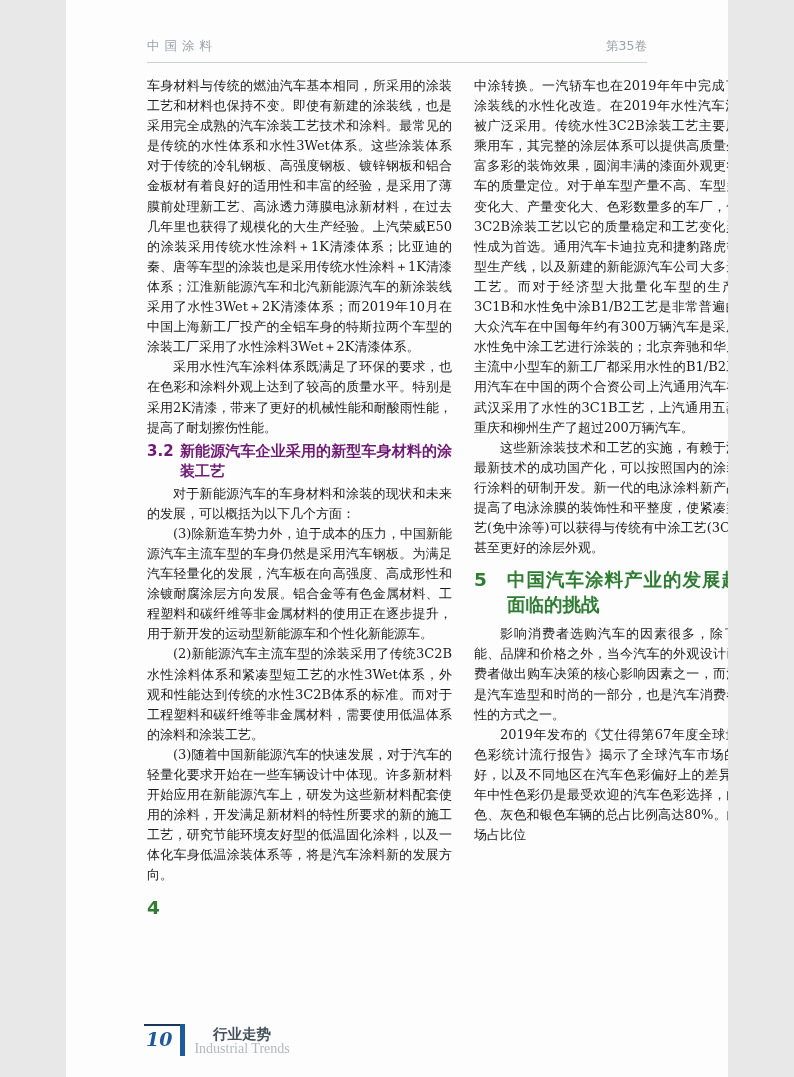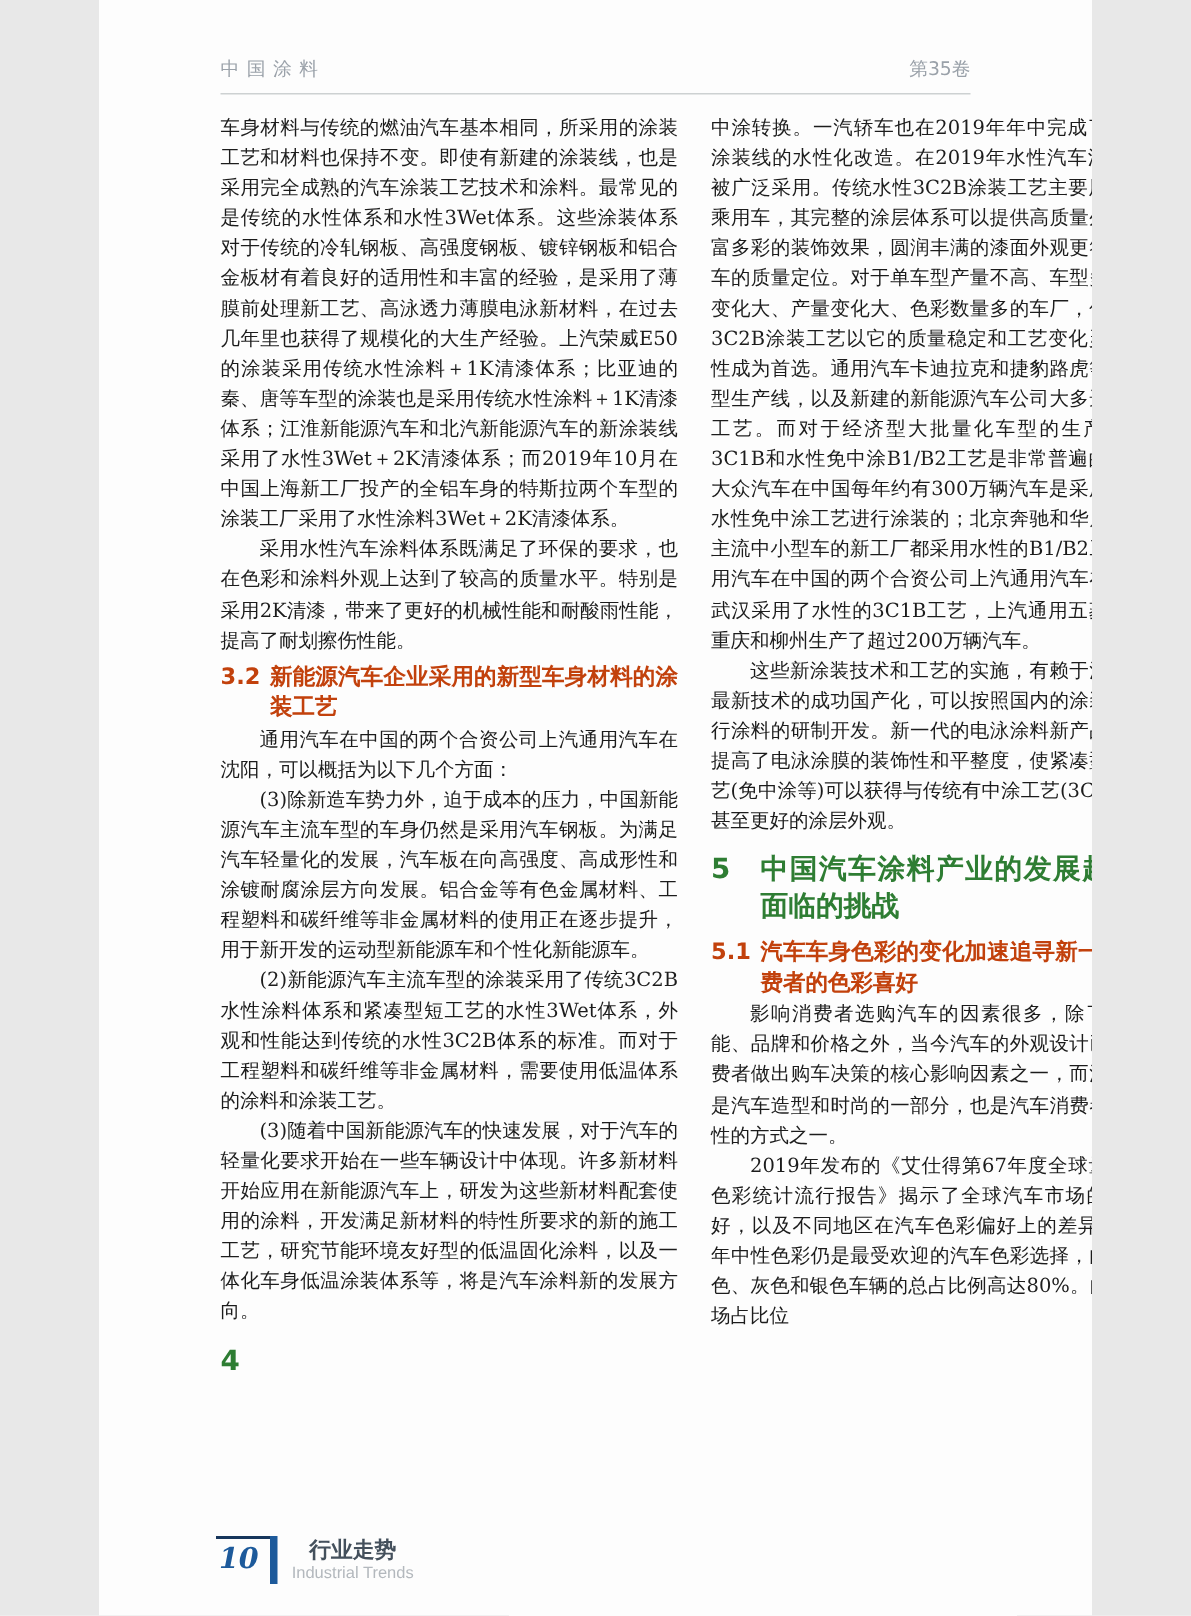--- a/index.html
+++ b/index.html
@@ -35,21 +35,21 @@
   }
   .col p.ind{text-indent:2em;}
   
   .h3{
     position:relative;
     margin:3px 0 2px;
     padding-left:33px;
     font-family:"DejaVu Sans","Liberation Sans",sans-serif;
     font-weight:bold;
     font-size:15px;line-height:20.5px;
-    color:#c2410c;
+    color:#701a75;
     text-align:justify;
   }
   .h3 .num{position:absolute;left:0;top:0;}
   
   .h2{
     position:relative;
     margin:9px 0 7px;
     padding-left:33px;
     font-family:"DejaVu Sans","Liberation Sans",sans-serif;
     font-weight:bold;
@@ -75,22 +75,22 @@
   .vbar{
     width:5px;height:32px;background:#1d5a9b;
     margin-right:9px;flex:0 0 5px;
   }
   .ftr-text{padding-top:2px;}
   .ftr-cn{
     font-family:"DejaVu Sans","Liberation Sans",sans-serif;
     font-weight:bold;font-size:14.5px;color:#44505c;line-height:17px;text-align:center;
   }
   .ftr-en{
-    font-family:Liberation Sans, sans-serif;
-    font-size:11px;color:#b3b8bd;line-height:12px;
+    font-family:Liberation Serif, serif;
+    font-size:14px;color:#b3b8bd;line-height:12px;
   }
 </style>
 </head>
 <body>
 
 <div class="page">
 
   <div class="hdr">
     <span class="journal">中国涂料</span>
     <span class="volume">第35卷</span>
@@ -98,41 +98,37 @@
 
   <div class="columns">
 
     <div class="col">
       <p>车身材料与传统的燃油汽车基本相同，所采用的涂装工艺和材料也保持不变。即使有新建的涂装线，也是采用完全成熟的汽车涂装工艺技术和涂料。最常见的是传统的水性体系和水性3Wet体系。这些涂装体系对于传统的冷轧钢板、高强度钢板、镀锌钢板和铝合金板材有着良好的适用性和丰富的经验，是采用了薄膜前处理新工艺、高泳透力薄膜电泳新材料，在过去几年里也获得了规模化的大生产经验。上汽荣威E50的涂装采用传统水性涂料＋1K清漆体系；比亚迪的秦、唐等车型的涂装也是采用传统水性涂料＋1K清漆体系；江淮新能源汽车和北汽新能源汽车的新涂装线采用了水性3Wet＋2K清漆体系；而2019年10月在中国上海新工厂投产的全铝车身的特斯拉两个车型的涂装工厂采用了水性涂料3Wet＋2K清漆体系。</p>
       <p class="ind">采用水性汽车涂料体系既满足了环保的要求，也在色彩和涂料外观上达到了较高的质量水平。特别是采用2K清漆，带来了更好的机械性能和耐酸雨性能，提高了耐划擦伤性能。</p>
       <div class="h3">
         <span class="num">3.2</span>
         <span>新能源汽车企业采用的新型车身材料的涂装工艺</span>
       </div>
-      <p class="ind">通用汽车在中国的两个合资公司上汽通用汽车在沈阳，可以概括为以下几个方面：</p>
+      <p class="ind">对于新能源汽车的车身材料和涂装的现状和未来的发展，可以概括为以下几个方面：</p>
       <p class="ind">(3)除新造车势力外，迫于成本的压力，中国新能源汽车主流车型的车身仍然是采用汽车钢板。为满足汽车轻量化的发展，汽车板在向高强度、高成形性和涂镀耐腐涂层方向发展。铝合金等有色金属材料、工程塑料和碳纤维等非金属材料的使用正在逐步提升，用于新开发的运动型新能源车和个性化新能源车。</p>
       <p class="ind">(2)新能源汽车主流车型的涂装采用了传统3C2B水性涂料体系和紧凑型短工艺的水性3Wet体系，外观和性能达到传统的水性3C2B体系的标准。而对于工程塑料和碳纤维等非金属材料，需要使用低温体系的涂料和涂装工艺。</p>
       <p class="ind">(3)随着中国新能源汽车的快速发展，对于汽车的轻量化要求开始在一些车辆设计中体现。许多新材料开始应用在新能源汽车上，研发为这些新材料配套使用的涂料，开发满足新材料的特性所要求的新的施工工艺，研究节能环境友好型的低温固化涂料，以及一体化车身低温涂装体系等，将是汽车涂料新的发展方向。</p>
       <div class="h2">
         <span class="num">4</span>
 
       </div>
 
     </div>
 
     <div class="col">
       <p>中涂转换。一汽轿车也在2019年年中完成了溶剂型涂装线的水性化改造。在2019年水性汽车涂料体系被广泛采用。传统水性3C2B涂装工艺主要用于高端乘用车，其完整的涂层体系可以提供高质量外观和丰富多彩的装饰效果，圆润丰满的漆面外观更符合高端车的质量定位。对于单车型产量不高、车型多、车型变化大、产量变化大、色彩数量多的车厂，传统水性3C2B涂装工艺以它的质量稳定和工艺变化灵活适应性成为首选。通用汽车卡迪拉克和捷豹路虎等高端车型生产线，以及新建的新能源汽车公司大多选用这一工艺。而对于经济型大批量化车型的生产，水性3C1B和水性免中涂B1/B2工艺是非常普遍的选择。大众汽车在中国每年约有300万辆汽车是采用环保的水性免中涂工艺进行涂装的；北京奔驰和华晨宝马的主流中小型车的新工厂都采用水性的B1/B2工艺；通用汽车在中国的两个合资公司上汽通用汽车在沈阳、武汉采用了水性的3C1B工艺，上汽通用五菱汽车在重庆和柳州生产了超过200万辆汽车。</p>
       <p class="ind">这些新涂装技术和工艺的实施，有赖于汽车涂料最新技术的成功国产化，可以按照国内的涂装条件进行涂料的研制开发。新一代的电泳涂料新产品，显著提高了电泳涂膜的装饰性和平整度，使紧凑型涂装工艺(免中涂等)可以获得与传统有中涂工艺(3C2B)相同甚至更好的涂层外观。</p>
       <div class="h2">
         <span class="num">5</span>
         <span>中国汽车涂料产业的发展趋势和面临的挑战</span>
-      </div>
-      <div class="h3">
-        <span class="num">5.1</span>
-        <span>汽车车身色彩的变化加速追寻新一代的消费者的色彩喜好</span>
       </div>
       <p class="ind">影响消费者选购汽车的因素很多，除了汽车性能、品牌和价格之外，当今汽车的外观设计已成为消费者做出购车决策的核心影响因素之一，而汽车色彩是汽车造型和时尚的一部分，也是汽车消费者彰显个性的方式之一。</p>
       <p class="ind">2019年发布的《艾仕得第67年度全球量产汽车色彩统计流行报告》揭示了全球汽车市场的色彩偏好，以及不同地区在汽车色彩偏好上的差异。2019年中性色彩仍是最受欢迎的汽车色彩选择，白色、黑色、灰色和银色车辆的总占比例高达80%。白色的市场占比位</p>
     </div>
 
   </div>
 
   <div class="ftr">
     <div class="pagenum-block">
       <span class="pagenum">10</span>

